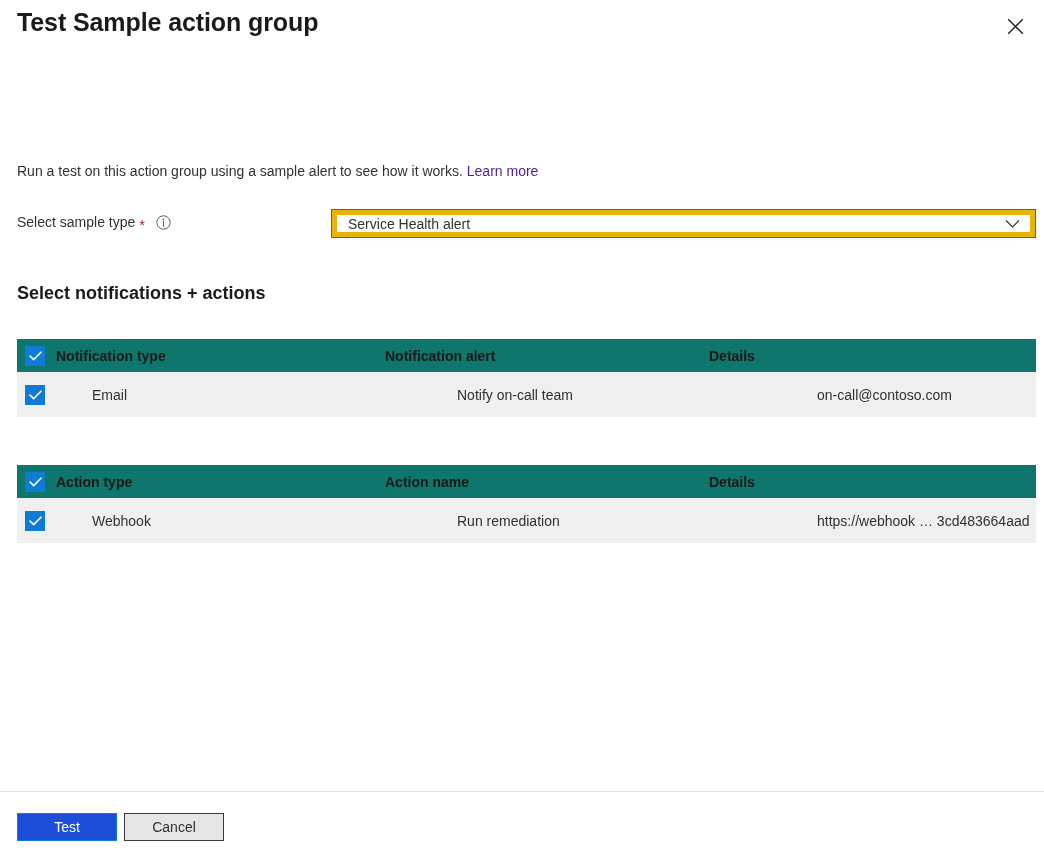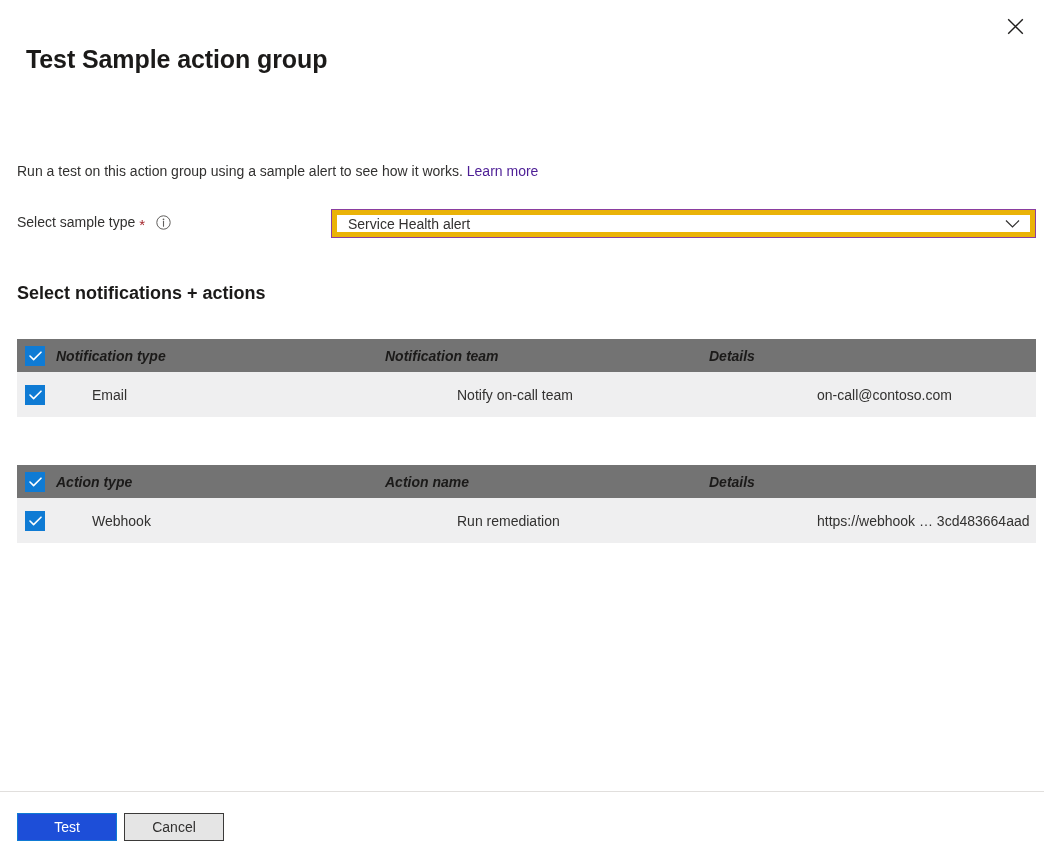--- a/index.html
+++ b/index.html
@@ -24,28 +24,27 @@
   }
 
   
   .blade-header {
     position: relative;
     height: 58px;
     flex: 0 0 auto;
   }
   .blade-title {
     position: absolute;
-    left: 26px;
+    left: 17px;
     top: 8px;
     font-size: 25px;
     font-weight: 600;
     letter-spacing: -0.1px;
     color: #1b1a19;
     white-space: nowrap;
-    margin-top: 37px;
   }
   .close-button {
     position: absolute;
     right: 13px;
     top: 10px;
     width: 32px;
     height: 32px;
     display: flex;
     align-items: center;
     justify-content: center;
@@ -167,22 +166,21 @@
   .grid-actions { top: 407px; }
 
   .grid-row {
     position: relative;
     height: 35px;
     display: flex;
     align-items: center;
   }
   .grid-row.header-row {
     height: 33px;
-    background: #737373;
-    font-style: italic;
+    background: #0f766e;
   }
   .grid-row.data-row {
     height: 45px;
     background: #efeff0;
     gap: 36px;
   }
 
   .cell-check {
     flex: 0 0 auto;
     width: 39px;
@@ -326,21 +324,21 @@
     <div class="grid grid-notifications">
       <div class="grid-row header-row">
         <div class="cell-check">
           <span class="checkbox">
             <svg width="13" height="10" viewBox="0 0 13 10" aria-hidden="true">
               <path d="M1 5 L4.6 8.6 L12 1.2" stroke="#ffffff" stroke-width="1.6" fill="none" stroke-linecap="round" stroke-linejoin="round"></path>
             </svg>
           </span>
         </div>
         <div class="cell-type">Notification type</div>
-        <div class="cell-name">Notification team</div>
+        <div class="cell-name">Notification alert</div>
         <div class="cell-details">Details</div>
       </div>
 
       <div class="grid-row data-row">
         <div class="cell-check">
           <span class="checkbox">
             <svg width="13" height="10" viewBox="0 0 13 10" aria-hidden="true">
               <path d="M1 5 L4.6 8.6 L12 1.2" stroke="#ffffff" stroke-width="1.6" fill="none" stroke-linecap="round" stroke-linejoin="round"></path>
             </svg>
           </span>

